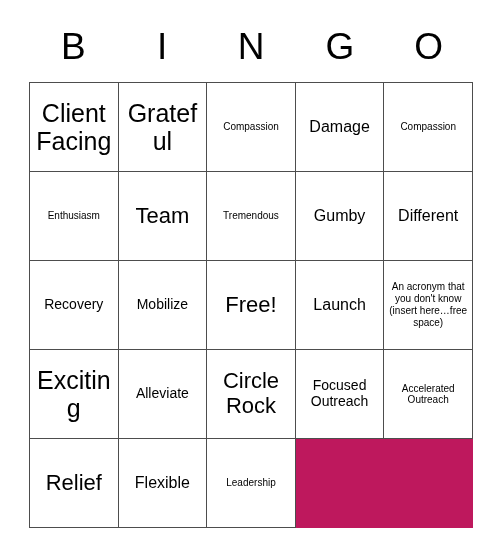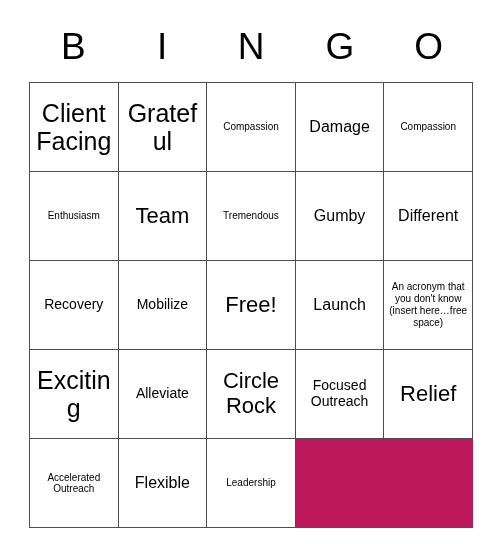--- a/index.html
+++ b/index.html
@@ -157,24 +157,24 @@
       <div class="bingo-cell">
         <span class="cell-text fs-md">Alleviate</span>
       </div>
       <div class="bingo-cell">
         <span class="cell-text fs-xxl">Circle Rock</span>
       </div>
       <div class="bingo-cell">
         <span class="cell-text fs-md">Focused Outreach</span>
       </div>
       <div class="bingo-cell">
-        <span class="cell-text fs-xxl">Relief</span>
+        <span class="cell-text fs-sm">Accelerated Outreach</span>
       </div>
       <div class="bingo-cell">
-        <span class="cell-text fs-sm">Accelerated Outreach</span>
+        <span class="cell-text fs-xxl">Relief</span>
       </div>
       <div class="bingo-cell">
         <span class="cell-text fs-lg">Flexible</span>
       </div>
       <div class="bingo-cell">
         <span class="cell-text fs-sm">Leadership</span>
       </div>
     </div>
 
 </div>

